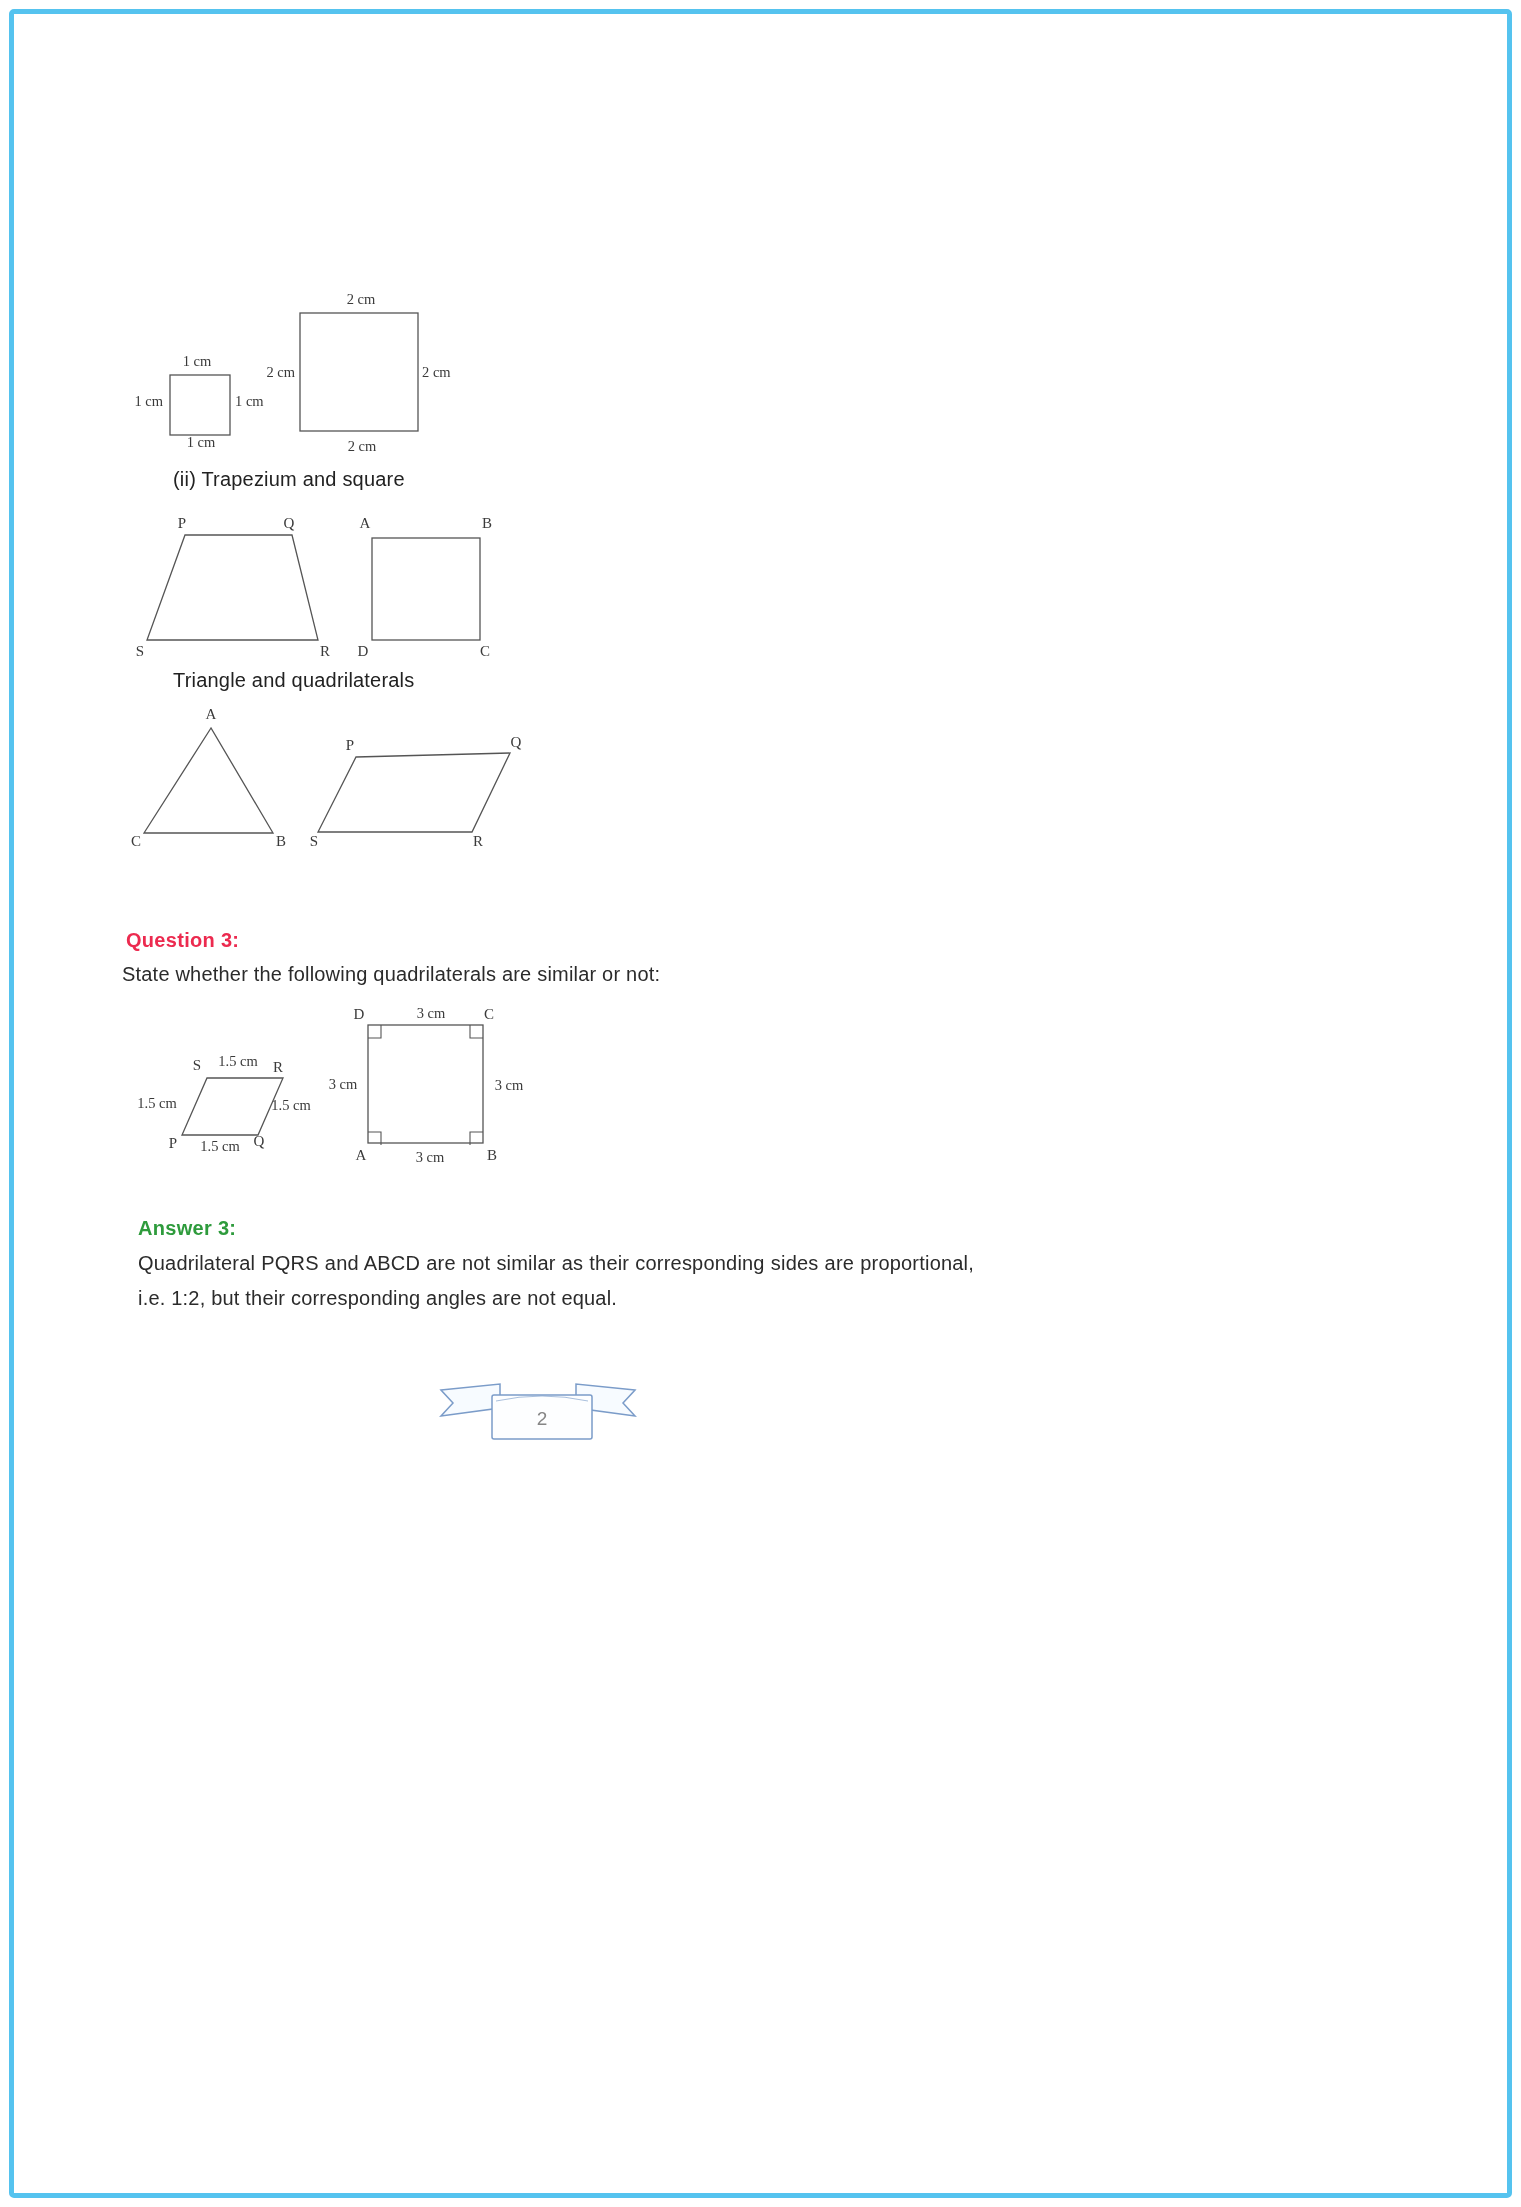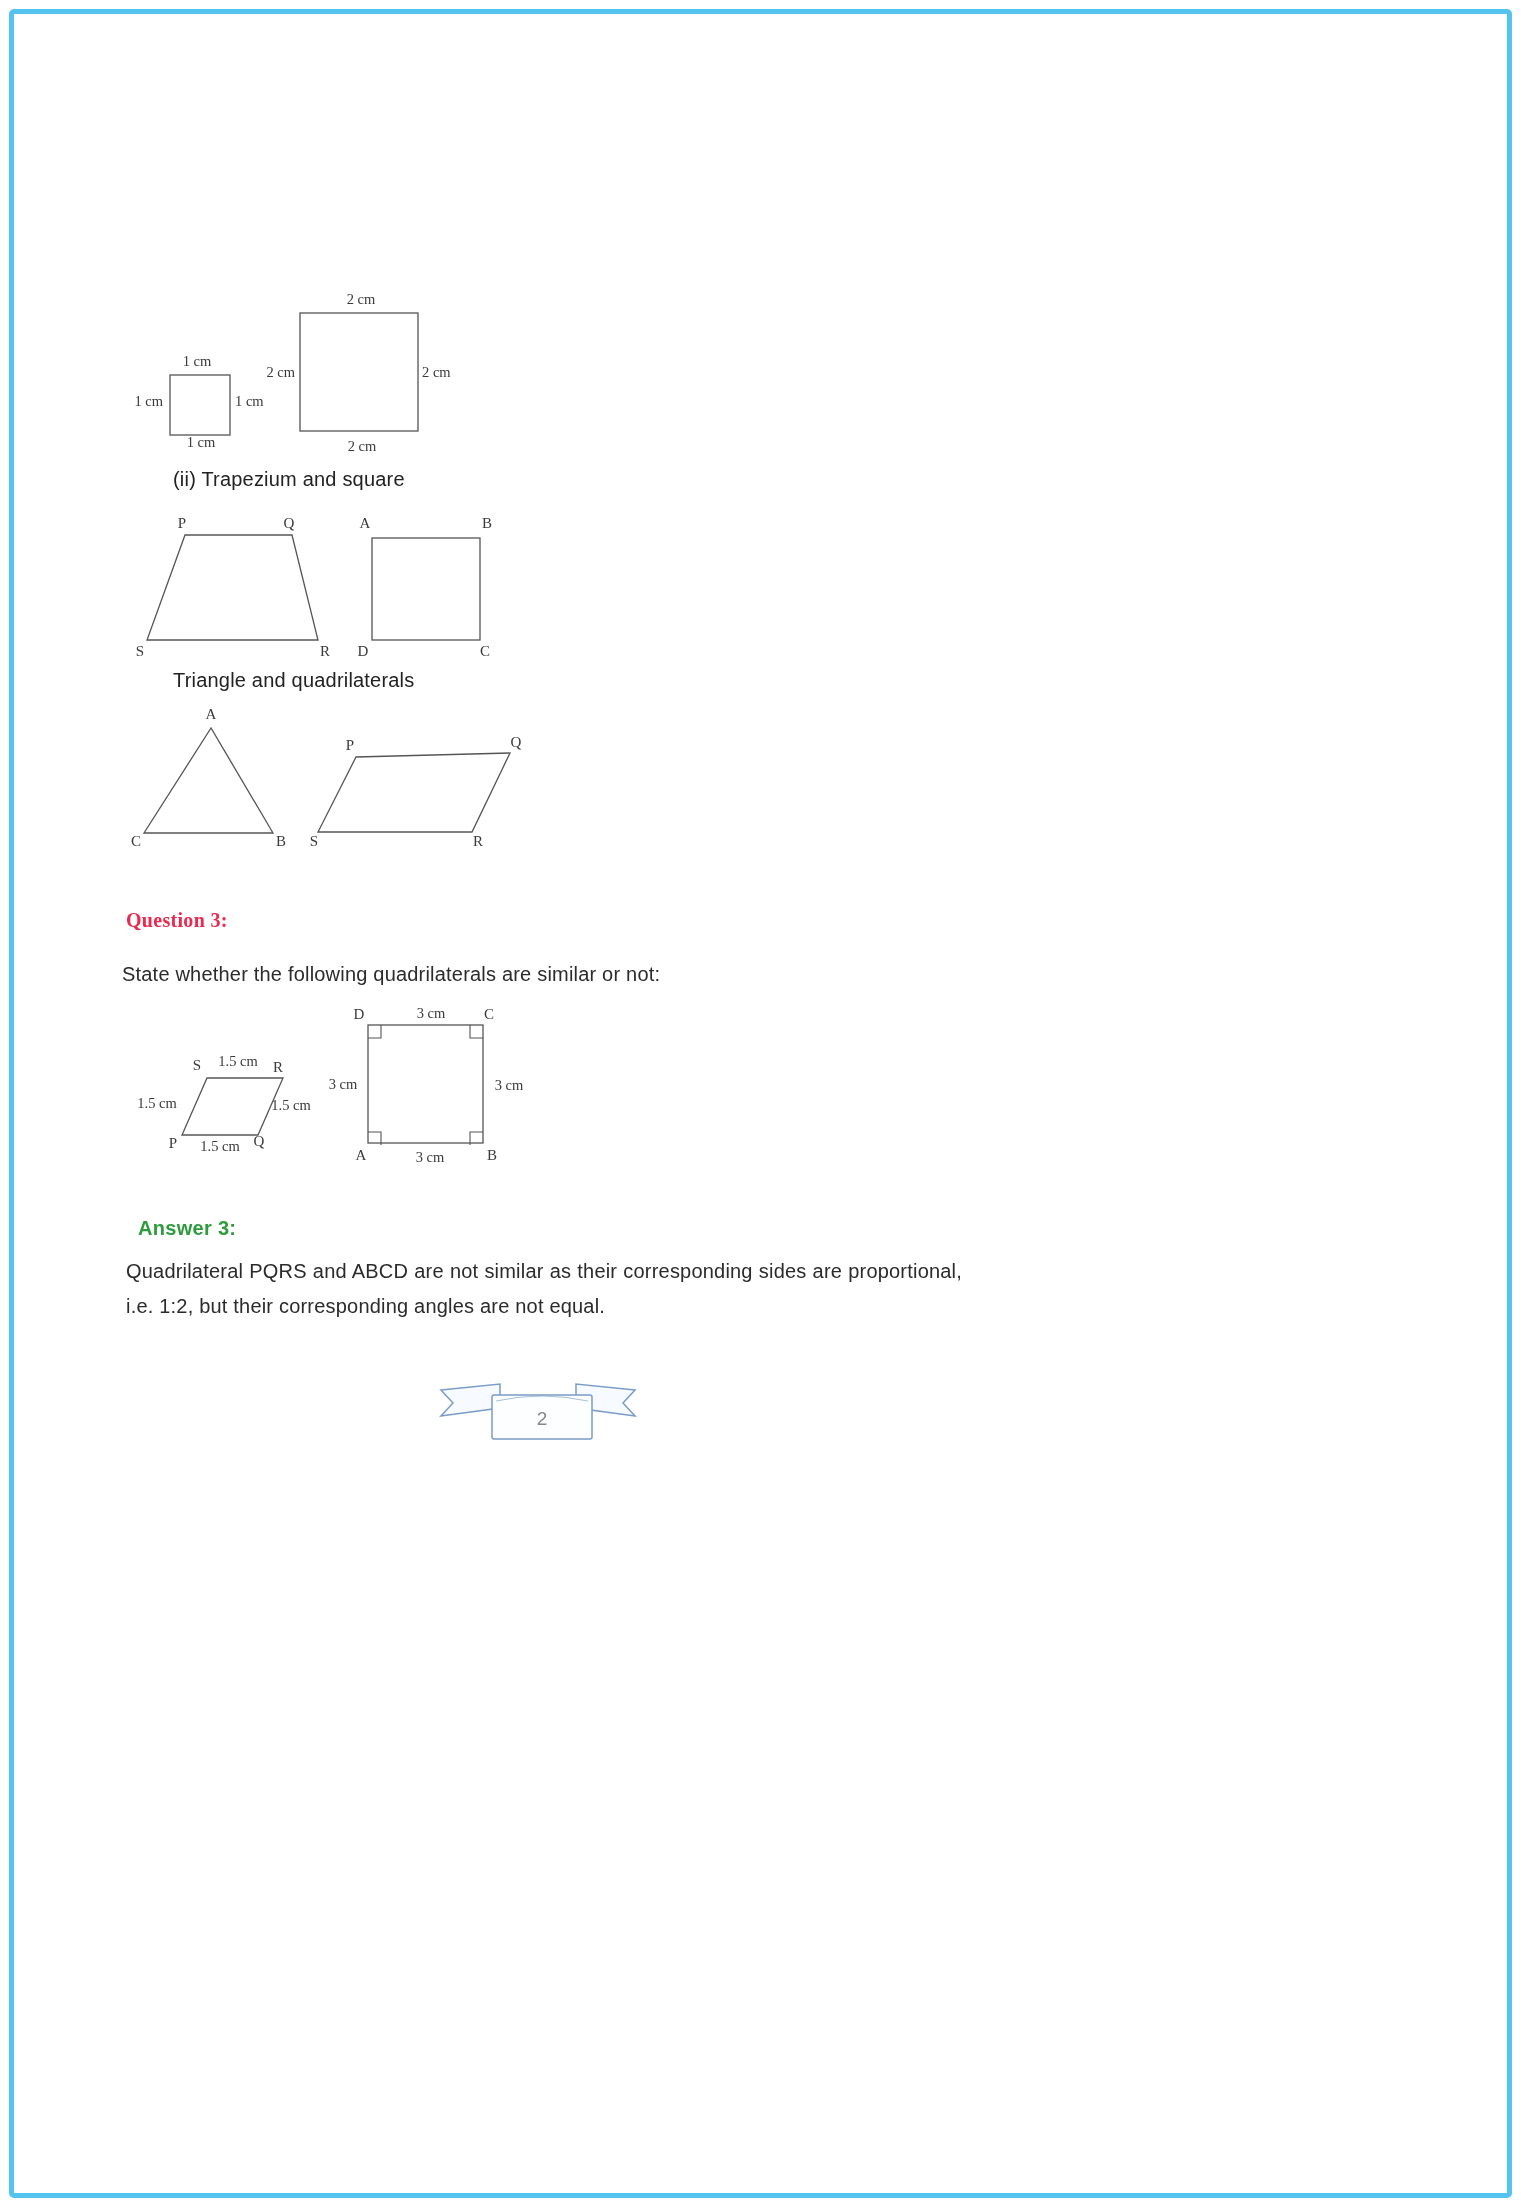--- a/index.html
+++ b/index.html
@@ -87,21 +87,21 @@
   <text class="fig-letter" x="11" y="143" text-anchor="middle">C</text>
   <text class="fig-letter" x="156" y="143" text-anchor="middle">B</text>
 
   <polygon class="shape" points="231,54 385,50 347,129 193,129"></polygon>
   <text class="fig-letter" x="225" y="47" text-anchor="middle">P</text>
   <text class="fig-letter" x="391" y="44" text-anchor="middle">Q</text>
   <text class="fig-letter" x="189" y="143" text-anchor="middle">S</text>
   <text class="fig-letter" x="353" y="143" text-anchor="middle">R</text>
 </svg>
 
-<div class="abs q-heading" style="left:126px; top:909px;font-family:Liberation Serif, serif;">Question 3:</div>
+<div class="abs q-heading" style="left:126px; top:929px;">Question 3:</div>
 
 <div class="abs body-text" style="left:122px; top:963px;">State whether the following quadrilaterals are similar or not:</div>
 
 <svg class="abs" style="left:125px; top:998px;" width="430" height="175">
 
   <polygon class="shape" points="82,80 158,80 133,137 57,137"></polygon>
   <text class="fig-letter" x="72" y="72" text-anchor="middle">S</text>
   <text class="fig-letter" x="153" y="74" text-anchor="middle">R</text>
   <text class="fig-letter" x="48" y="150" text-anchor="middle">P</text>
   <text class="fig-letter" x="134" y="148" text-anchor="middle">Q</text>
@@ -120,21 +120,21 @@
   <text class="fig-letter" x="236" y="162" text-anchor="middle">A</text>
   <text class="fig-letter" x="367" y="162" text-anchor="middle">B</text>
   <text class="dim" x="306" y="20" text-anchor="middle">3 cm</text>
   <text class="dim" x="218" y="91" text-anchor="middle">3 cm</text>
   <text class="dim" x="384" y="92" text-anchor="middle">3 cm</text>
   <text class="dim" x="305" y="164" text-anchor="middle">3 cm</text>
 </svg>
 
 <div class="abs a-heading" style="left:126px; top:1217px;margin-left:12px;">Answer 3:</div>
 
-<div class="abs body-text answer-text" style="left:126px; top:1246px;margin-top:8px;">Quadrilateral PQRS and ABCD are not similar as their corresponding sides are proportional, i.e. 1:2, but their corresponding angles are not equal.</div>
+<div class="abs body-text answer-text" style="left:138px; top:1246px;">Quadrilateral PQRS and ABCD are not similar as their corresponding sides are proportional, i.e. 1:2, but their corresponding angles are not equal.</div>
 
 <svg class="abs" style="left:438px; top:1382px;" width="200" height="62">
   <polygon class="ribbon-shape" points="3,8 62,2 62,26 3,34 15,21"></polygon>
   <polygon class="ribbon-shape" points="197,8 138,2 138,26 197,34 185,21"></polygon>
   <rect class="ribbon-box" x="54" y="13" width="100" height="44" rx="2"></rect>
   <path class="ribbon-curve" d="M 58 19 Q 104 9 150 19"></path>
   <text class="page-num-text" x="104" y="43" text-anchor="middle">2</text>
 </svg>
 
 </body></html>

